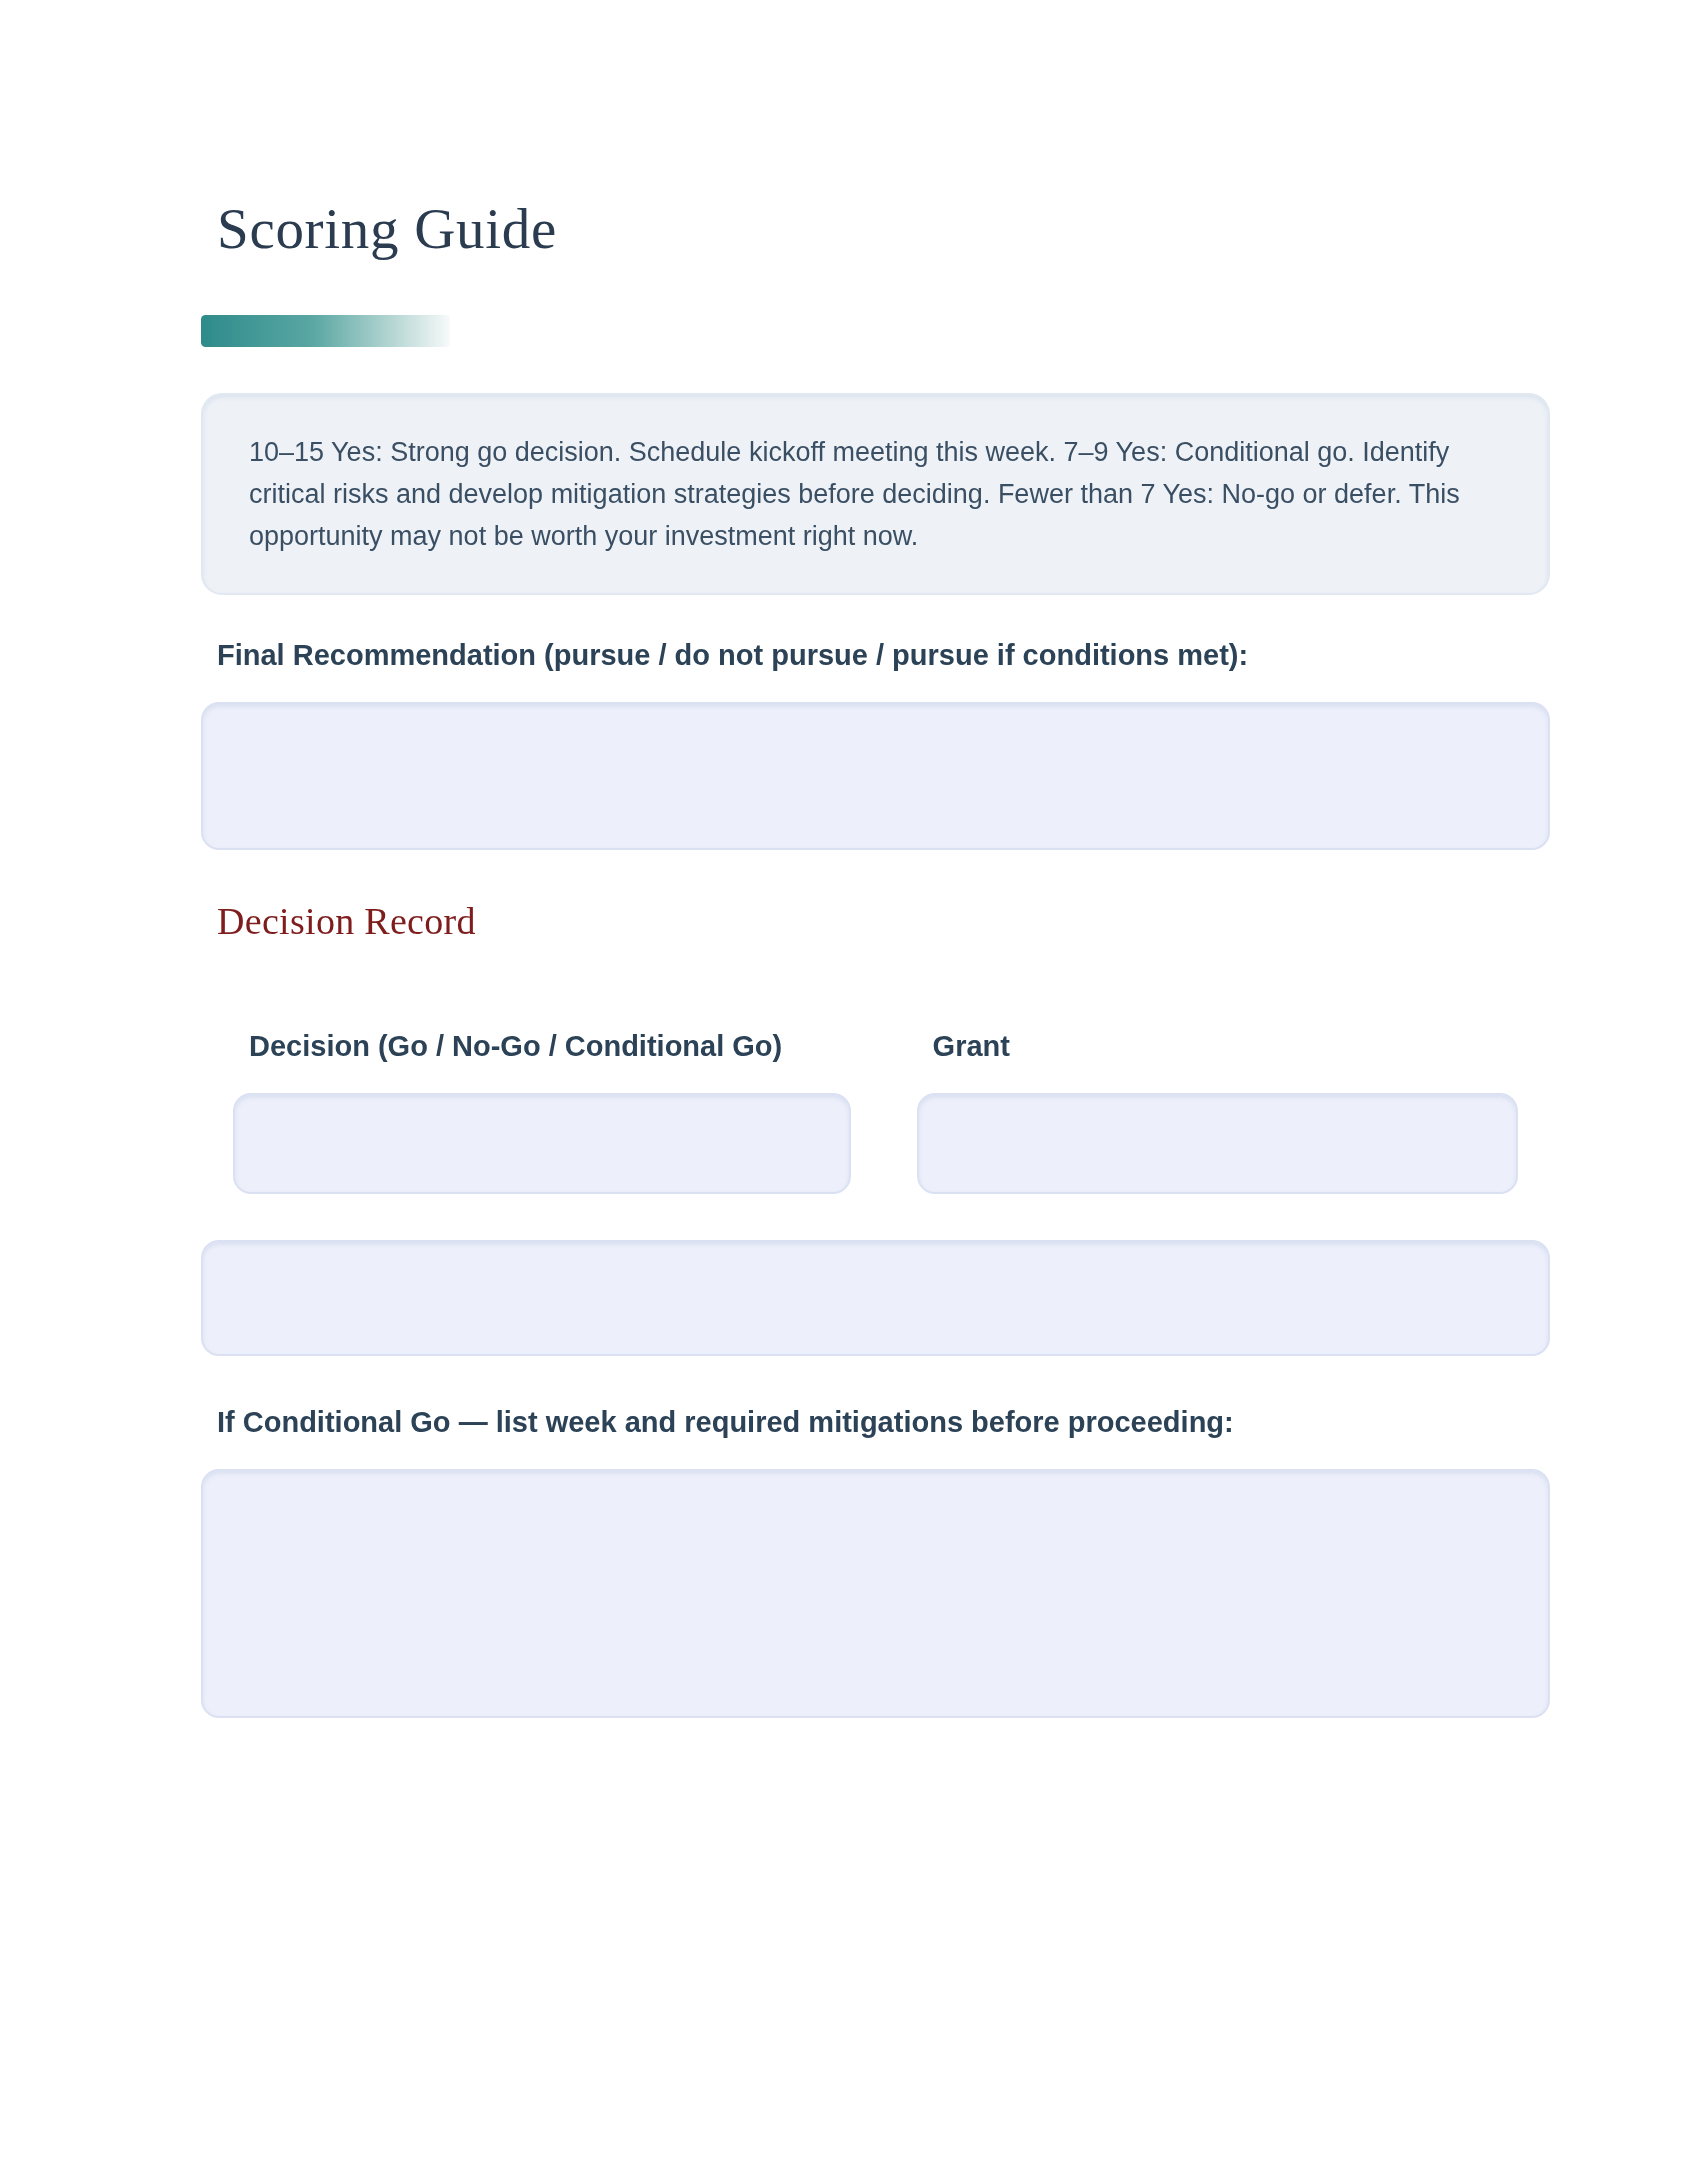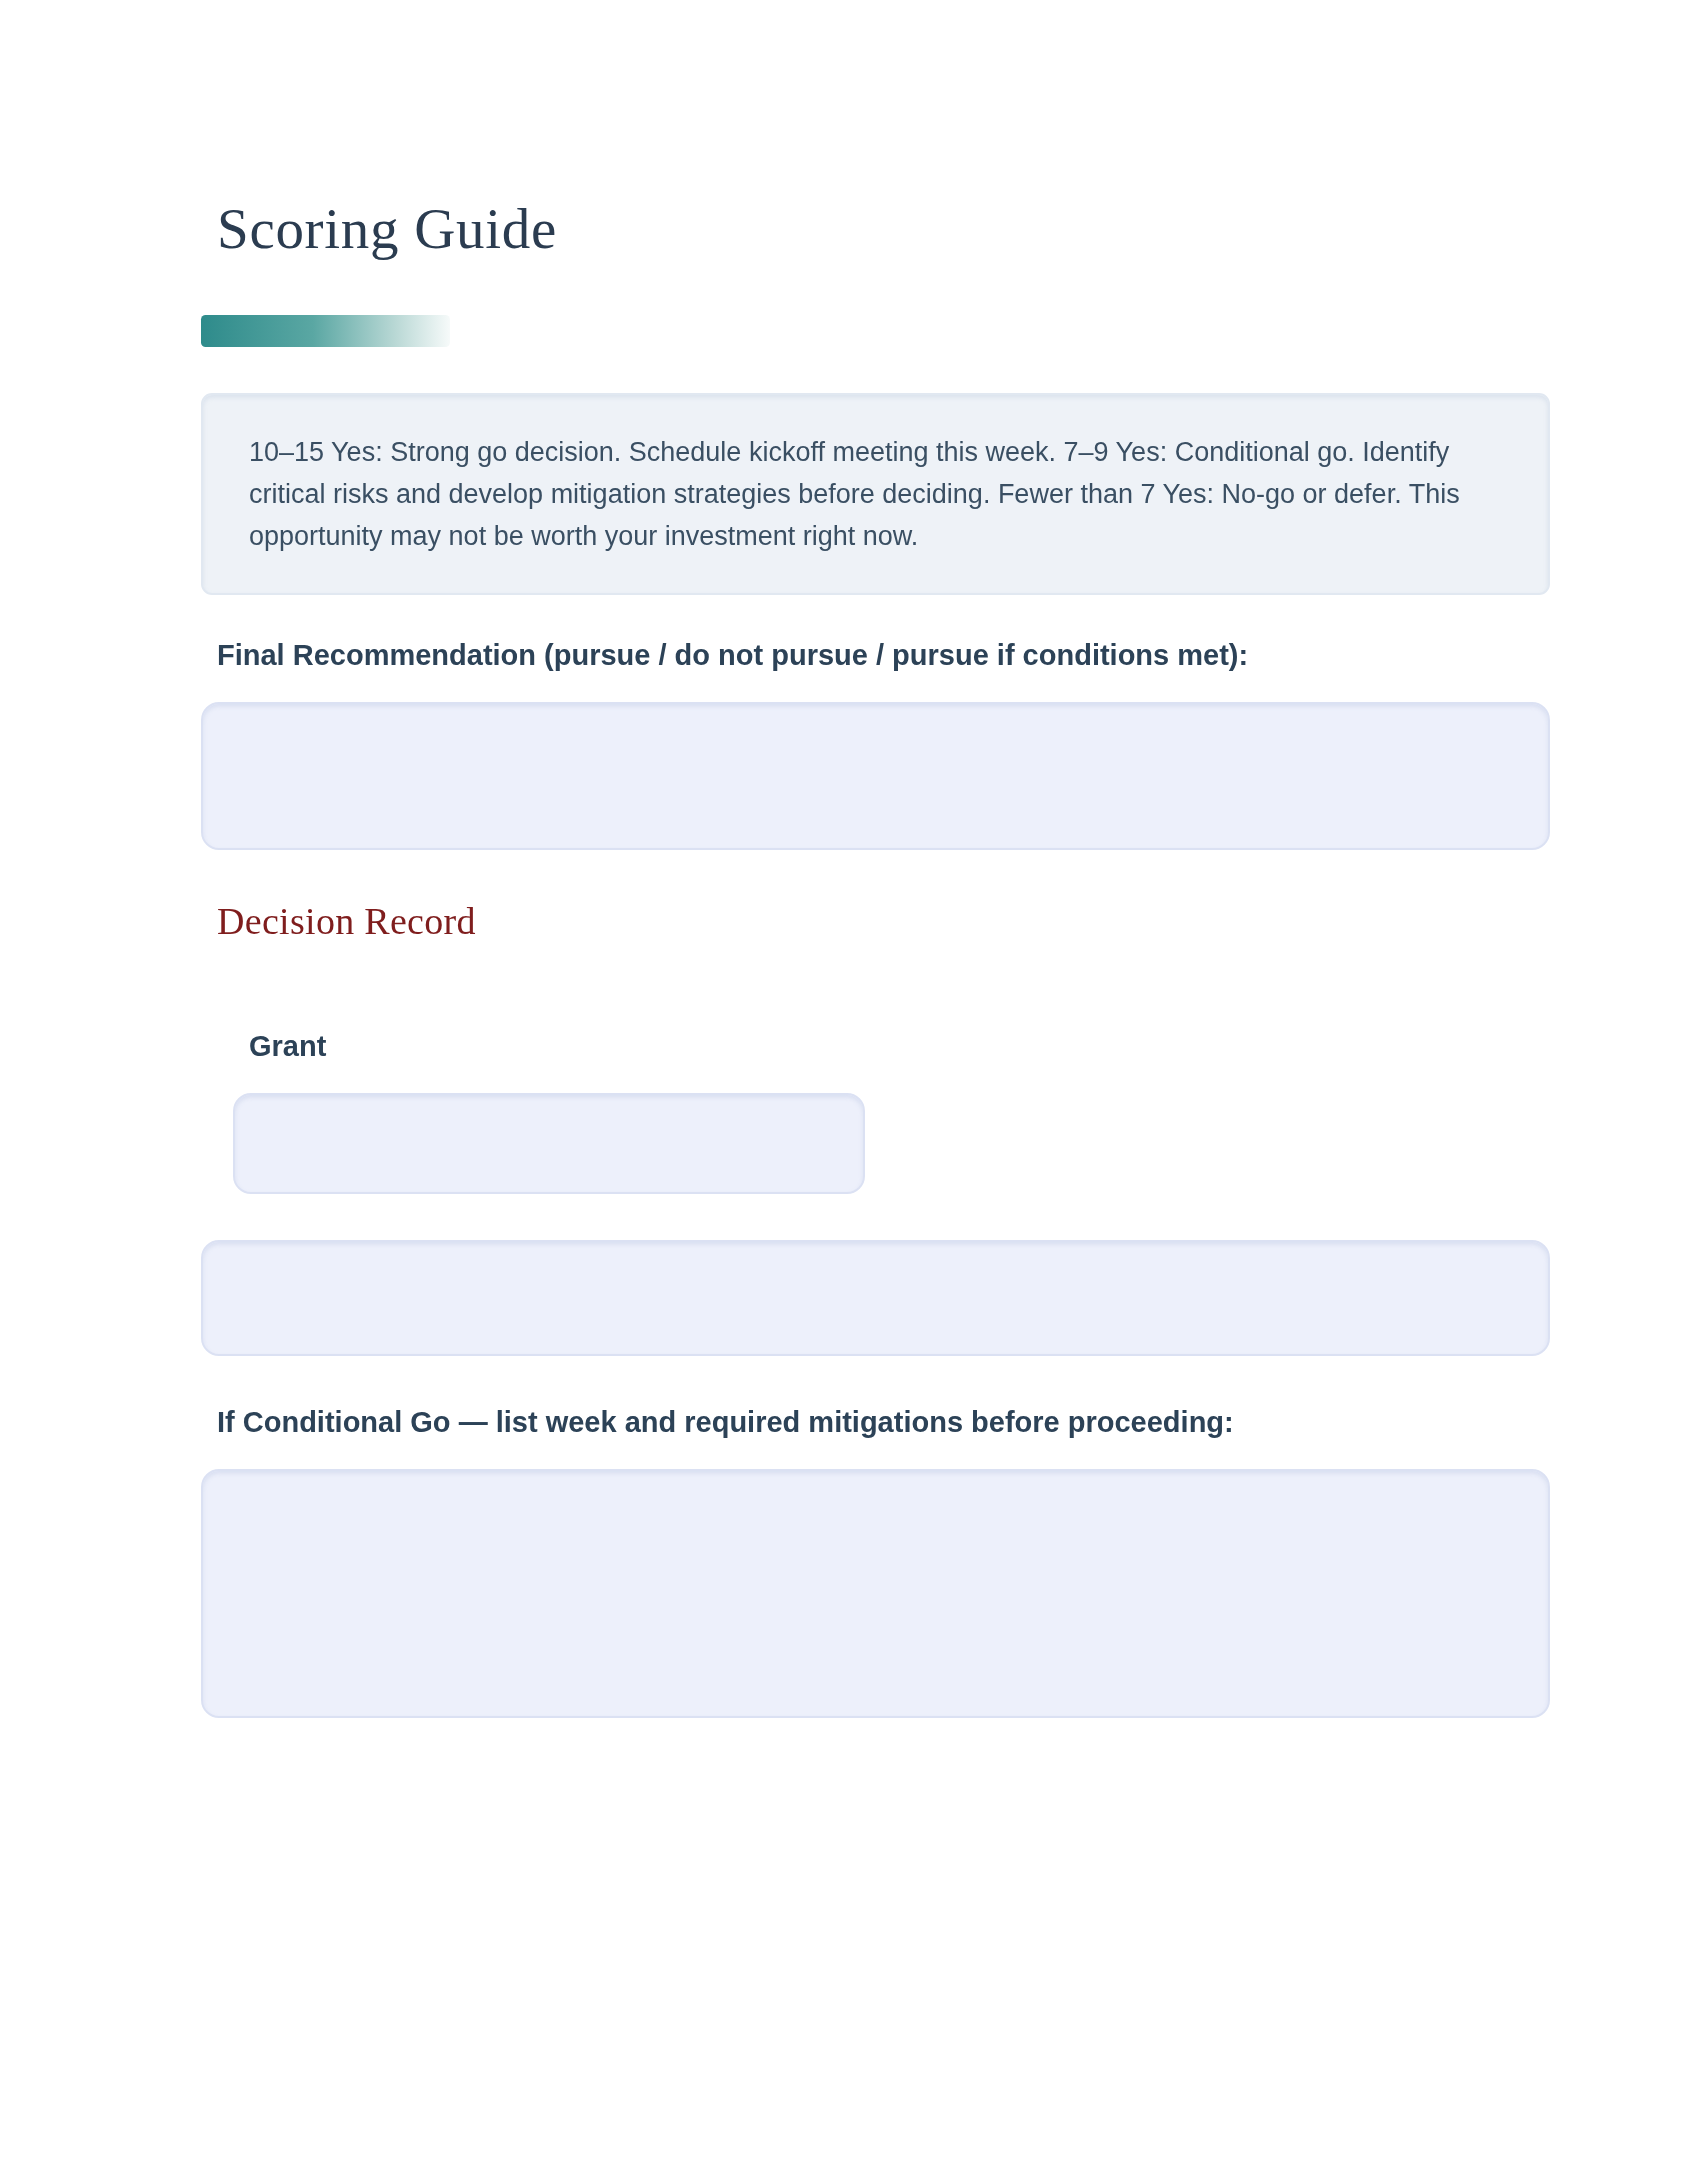--- a/index.html
+++ b/index.html
@@ -27,21 +27,21 @@
     width: 249px;
     height: 8px;
     border-radius: 4.6px;
     background: linear-gradient(90deg, #2e8b8b 0%, #5aa7a3 45%, #b9d8d5 78%, rgba(185,216,213,0.12) 100%);
   }
 
   .callout {
     margin-top: 46px;
     background: #eef2f7;
     border: 2px solid #e1e8f1;
-    border-radius: 11px;
+    border-radius: 21px;
     padding: 20px 30px;
     box-shadow: inset 0 2.6px 4px rgba(168,188,212,0.28);
   }
   .callout-text {
     font-size: 27px;
     line-height: 42px;
     color: #3a4f63;
     font-weight: 400;
   }
 
@@ -117,20 +117,24 @@
     <div class="callout">
       <div class="callout-text">10–15 Yes: Strong go decision. Schedule kickoff meeting this week. 7–9 Yes: Conditional go. Identify critical risks and develop mitigation strategies before deciding. Fewer than 7 Yes: No-go or defer. This opportunity may not be worth your investment right now.</div>
     </div>
 
     <div class="field-label ml-42">Final Recommendation (pursue / do not pursue / pursue if conditions met):</div>
     <div class="input-box h-224" role="textbox"></div>
 
     <h2 class="section-heading">Decision Record</h2>
 
     <div class="two-col">
+      <div class="col-decision">
+        <div class="field-label">Decision (Go / No-Go / Conditional Go)</div>
+        <div class="input-box h-152" role="textbox"></div>
+      </div>
       <div class="col-date">
         <div class="field-label">Grant</div>
         <div class="input-box h-152" role="textbox"></div>
       </div>
     </div>
 
     <div class="input-box h-175" role="textbox"></div>
 
     <div class="field-label ml-52">If Conditional Go — list week and required mitigations before proceeding:</div>
     <div class="input-box h-376" role="textbox"></div>

